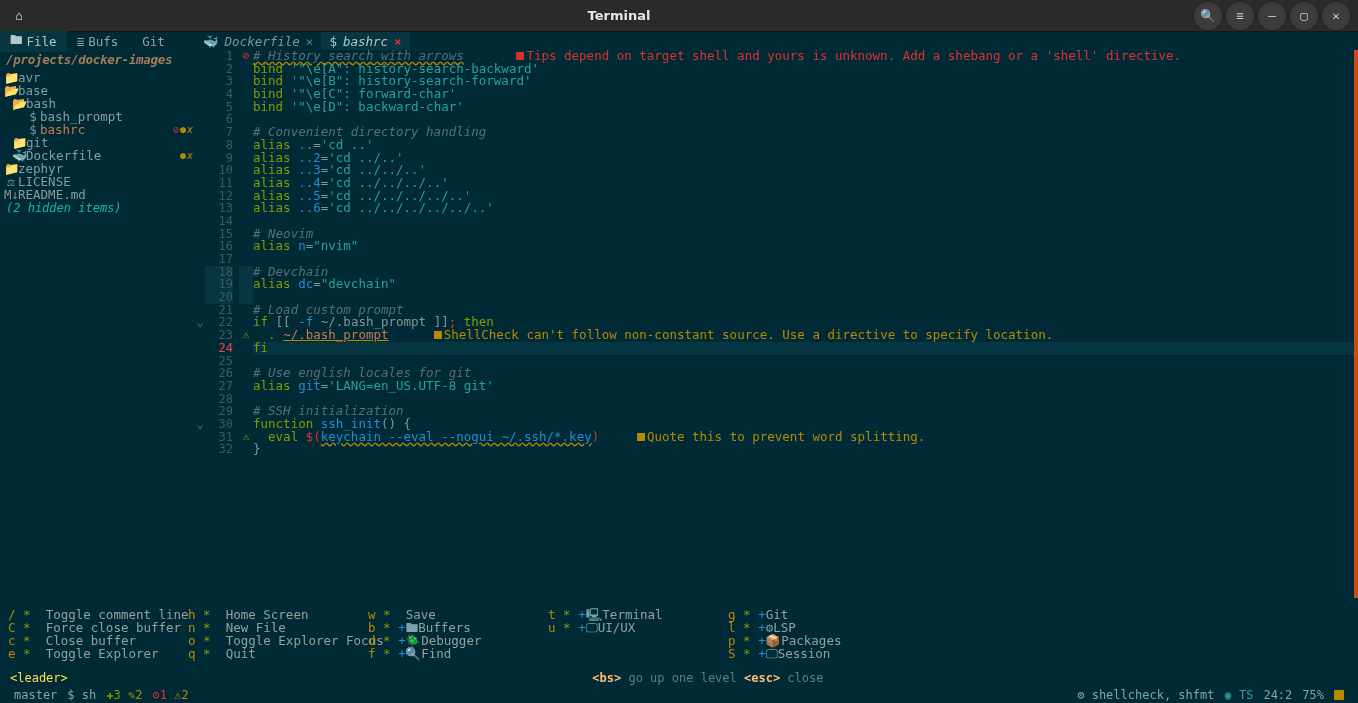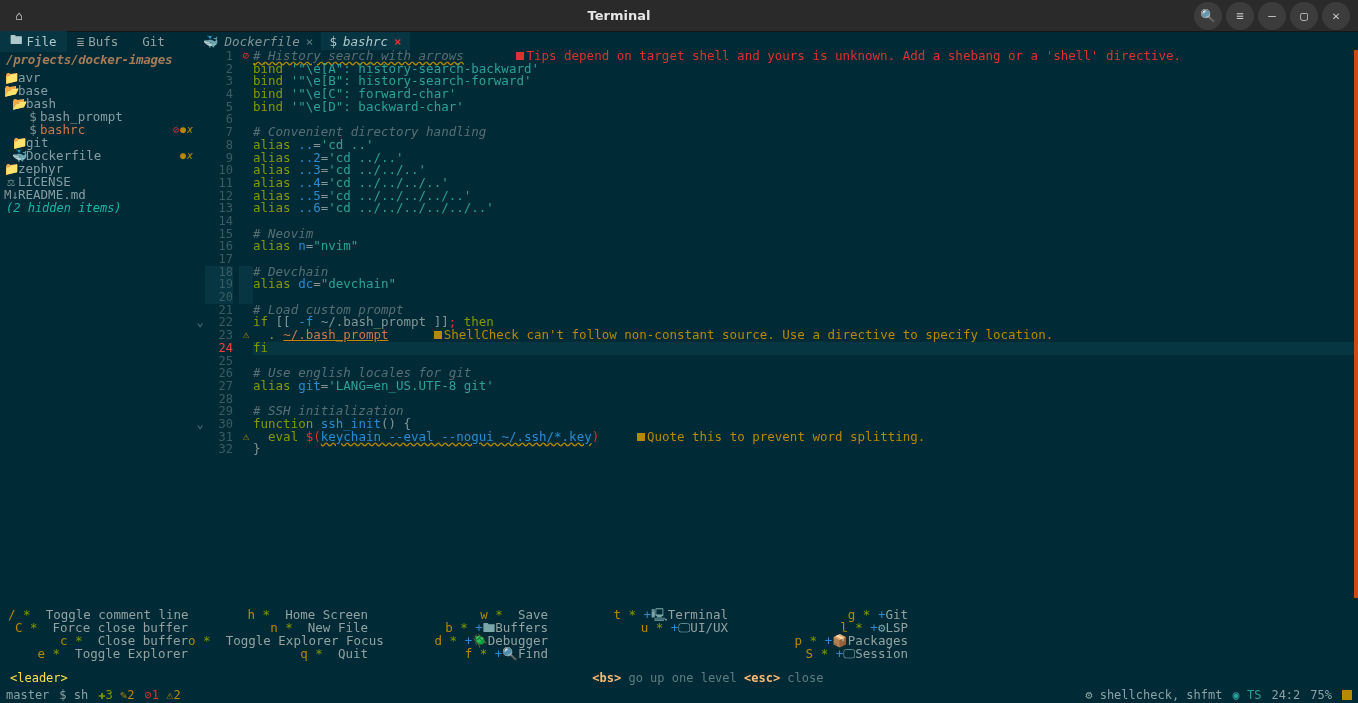--- a/index.html
+++ b/index.html
@@ -64,31 +64,31 @@
   .c-uline-strike { text-decoration: underline; text-decoration-color: #b58900; color: #cb784b; }
   .sq-red { display: inline-block; width: 8px; height: 8px; background: #dc322f; margin-right: 2px; }
   .sq-yel { display: inline-block; width: 8px; height: 8px; background: #b58900; margin-right: 2px; }
   .git-bar { background: #073642; }
   .warn-sign { color: #b58900; font-size: 11px; }
   .err-sign { color: #dc322f; font-size: 11px; }
   
   .whichkey { background: #002b36; border-top: 1px solid #002b36; padding-top: 4px; }
   .wk-grid { display: flex; padding: 0 8px; height: 60px; gap: 0; }
   .wk-col { width: 180px; display: flex; flex-direction: column; }
-  .wk-row { height: 13px; line-height: 13px; white-space: pre; text-align: right; }
+  .wk-row { height: 13px; line-height: 13px; white-space: pre; }
   .wk-key { color: #b58900; }
   .wk-sep { color: #859900; }
   .wk-plus { color: #268bd2; }
   .wk-label { color: #93a1a1; }
   .wk-ico { color: #7aa6aa; }
   .wk-bar { display: flex; justify-content: space-between; padding: 3px 10px 2px; color: #5f7d82; font-size: 12px; }
   .wk-leader { color: #fde047; }
   .wk-hint .k { color: #fdba74; font-weight: bold; }
   
-  .statusline { height: 16px; background: #002b36; display: flex; align-items: center; padding: 0 6px; gap: 4px; font-size: 12px; color: #8aa1a6; }
+  .statusline { height: 16px; background: #002b36; display: flex; align-items: center; padding: 0 14px; gap: 4px; font-size: 12px; color: #8aa1a6; }
   .st-left, .st-right { display: flex; align-items: center; gap: 10px; }
   .st-right { margin-left: auto; }
   .branch-ico { color: #b58900; }
   .num-add { color: #859900; }
   .num-mod { color: #b58900; }
   .num-err { color: #dc322f; }
   .st-pct { }
   .st-block { display: inline-block; width: 10px; height: 10px; background: #b58900; vertical-align: middle; }
   .scroll-ind { width: 4px; background: #cb4b16; position: absolute; right: 0; top: 0; height: 548px; }
 </style>

